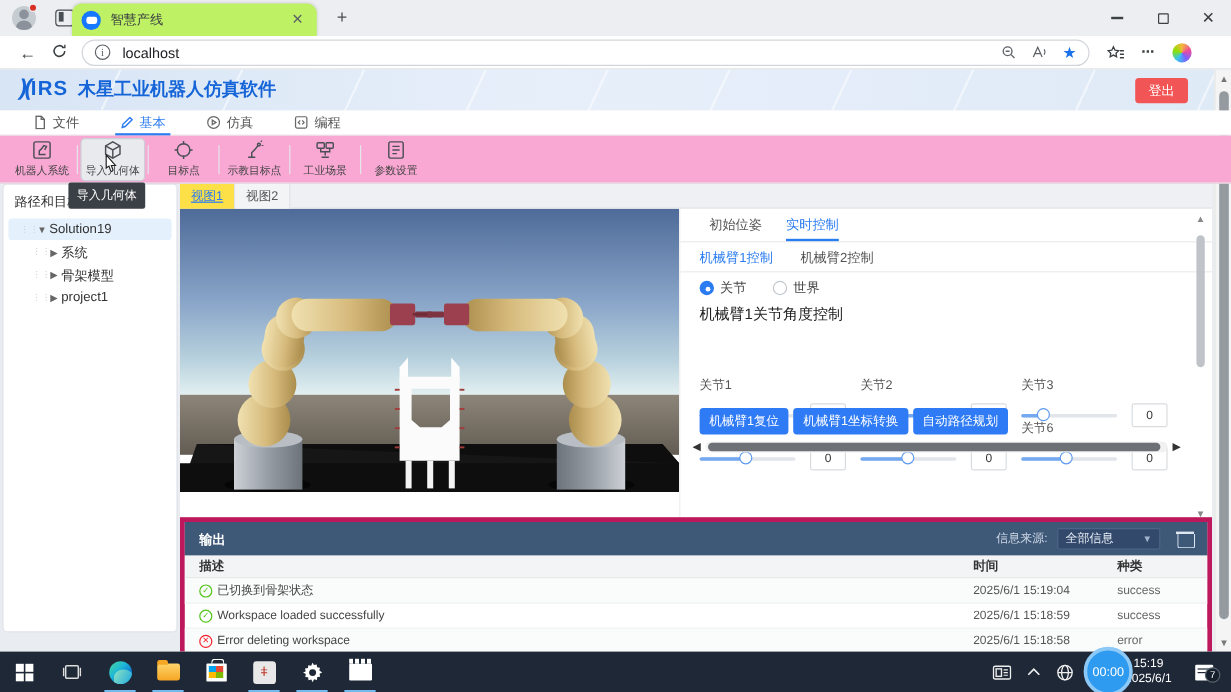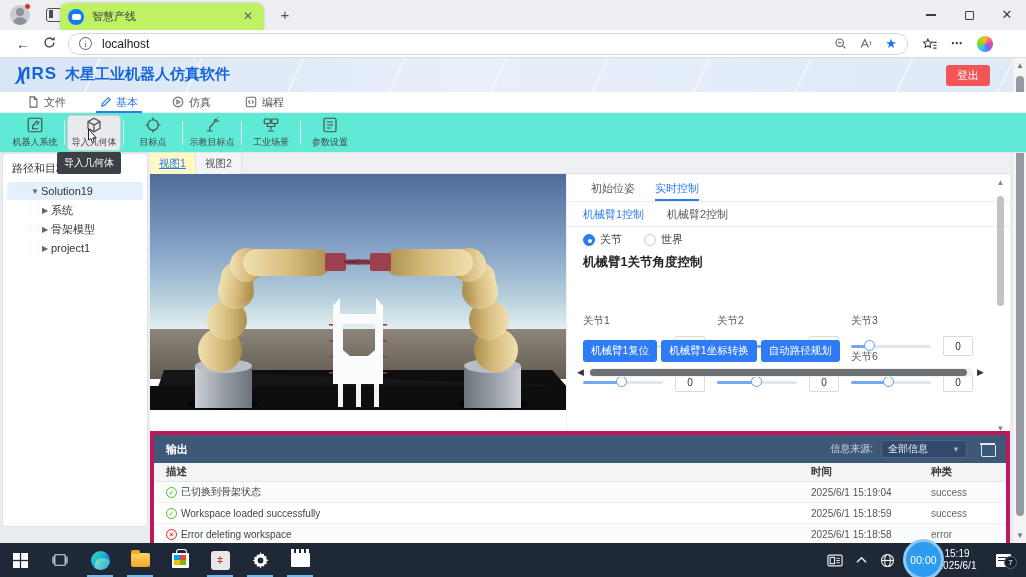--- a/index.html
+++ b/index.html
@@ -48,21 +48,21 @@
   .apptitle { margin-left:8px; font-weight:bold; font-size:15px; color:#1565d8; }
   .logout { position:absolute; right:36px; top:7px; background:#f25555; color:#fff; font-size:11px; padding:3px 11px; border-radius:3px; border:none; z-index:2; }
 
   .menubar { position:absolute; left:0; top:34px; width:1026px; height:21px; background:#fff; border-bottom:1px solid #ebebeb; display:flex; align-items:center; padding-left:28px; gap:34px; z-index:2;}
   .menuitem { display:flex; align-items:center; gap:5px; font-size:11px; color:#555; height:21px; position:relative; }
   .menuitem svg { stroke:#666; }
   .menuitem.active { color:#2b7cf0; }
   .menuitem.active svg { stroke:#2b7cf0; }
   .menuitem.active::after { content:""; position:absolute; left:-4px; right:-4px; bottom:0; height:2px; background:#2b7cf0; }
 
-  .ribbon { position:absolute; left:0; top:55px; width:1026px; height:40px; background:#5eead4; border-bottom:1px solid #e2e4e8; display:flex; align-items:center; padding-left:8px; z-index:2;}
+  .ribbon { position:absolute; left:0; top:55px; width:1026px; height:40px; background:#f9a8d4; border-bottom:1px solid #e2e4e8; display:flex; align-items:center; padding-left:8px; z-index:2;}
   .tool { width:54px; height:36px; display:flex; flex-direction:column; align-items:center; justify-content:center; gap:2px; border-radius:4px; position:relative; }
   .tool .tlabel { font-size:9px; color:#444; white-space:nowrap; }
   .tool svg { stroke:#4a4f55; }
   .tool.pressed { background:#e8eaee; border:1px solid #ccd0d6; }
   .tsep { width:1px; height:24px; background:#e4e6e9; margin:0 2px; }
 
   .cursor { position:absolute; left:84px; top:70px; z-index:30; }
   .tooltip { position:absolute; left:57px; top:94px; background:#3b4046; color:#fff; font-size:10px; padding:4px 7px; border-radius:2px; z-index:29; white-space:nowrap; }
 
   
@@ -72,37 +72,37 @@
   .treeitem.selected { background:#e4f1fd; }
   .drag { color:#c9cdd2; font-size:7px; letter-spacing:1px; width:12px; text-align:center; }
   .caret { width:12px; color:#666; font-size:8px; text-align:center; }
   .lvl1 { padding-left:10px; }
   .lvl2 { padding-left:20px; }
 
   
   .main { position:absolute; left:150px; top:95px; width:860px; }
   .viewtabs { height:21px; background:#eef0f3; border-bottom:1px solid #dadde1; display:flex; }
   .vtab { width:46px; height:21px; display:flex; align-items:center; justify-content:center; font-size:10.5px; color:#555; background:#f3f4f6; border-right:1px solid #dfe2e6; }
-  .vtab.active { background:#fef9c3; color:#2b7cf0;text-decoration:underline; }
+  .vtab.active { background:#fde047; color:#2b7cf0;text-decoration:underline; }
   .content { display:flex; height:289px; background:#fff; }
   .viewport { width:416px; height:236px; flex:none; }
   .panel { flex:1; position:relative; background:#fff; border-left:1px solid #eee; }
 
   .posetabs { position:absolute; left:0; top:4px; width:100%; height:24px; border-bottom:1px solid #ececec; }
   .ptab { position:absolute; top:0; font-size:11px; color:#555; height:23px; line-height:20px; }
   .ptab.active { color:#2b7cf0; border-bottom:2px solid #2b7cf0; }
   .armtabs { position:absolute; left:0; top:31px; width:100%; height:22px; border-bottom:1px solid #ececec; }
   .atab { position:absolute; top:2px; font-size:11px; color:#555; }
   .atab.active { color:#2b7cf0; }
   .radios { position:absolute; left:16px; top:58px; display:flex; gap:22px; align-items:center; }
   .radio { display:flex; align-items:center; gap:5px; font-size:11px; color:#444; }
   .rdot { width:12px; height:12px; border-radius:50%; border:1px solid #c4c8cd; background:#fff; position:relative; }
   .radio.checked .rdot { border-color:#2b7cf0; background:#2b7cf0; }
   .radio.checked .rdot::after { content:""; position:absolute; left:4px; top:4px; width:4px; height:4px; border-radius:50%; background:#fff; }
-  .sectitle { position:absolute; left:16px; top:80px; font-size:12.5px; font-weight:bold; color:#222; }
+  .sectitle { position:absolute; left:16px; top:80px; font-size:12.5px; font-weight:normal; color:#222; }
 
   .joint { position:absolute; width:124px; }
   .jlabel { font-size:10.5px; color:#555; margin-bottom:8px;margin-top:40px; }
   .jrow { display:flex; align-items:center; }
   .track { position:relative; width:80px; height:3px; background:#e2e5e9; border-radius:2px; }
   .fill { position:absolute; left:0; top:0; height:3px; background:#74a9f2; border-radius:2px; }
   .thumb { position:absolute; top:-5px; width:11px; height:11px; margin-left:-6px; border-radius:50%; background:#fff; border:1.5px solid #5d9bf0; }
   .jinput { margin-left:12px; width:30px; height:20px; border:1px solid #d9dcdf; border-radius:2px; font-size:10px; text-align:center; color:#333; font-family:inherit; }
 
   .panelbtns { position:absolute; left:16px; top:166px; display:flex; gap:4px; }

